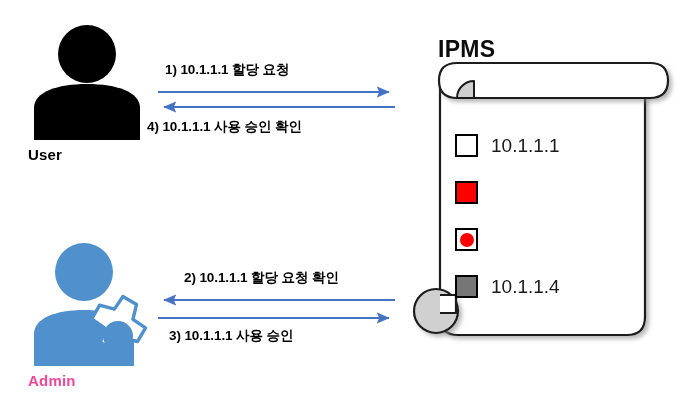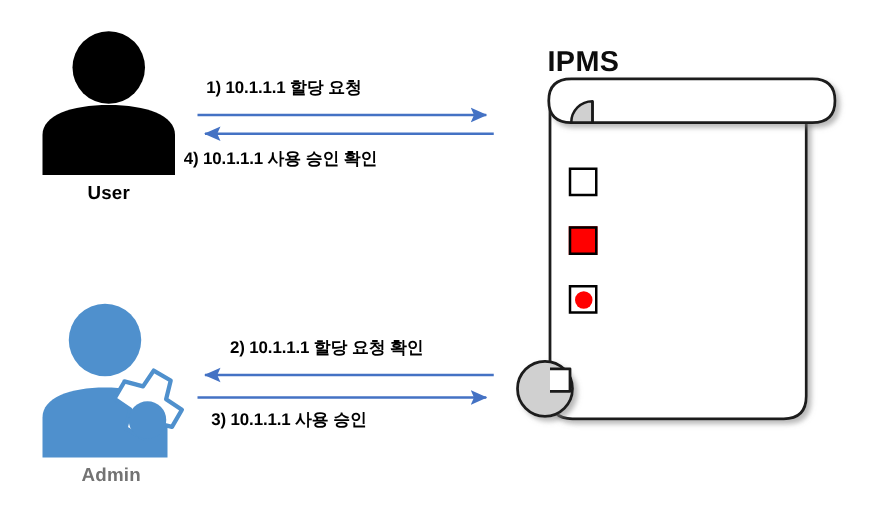--- a/index.html
+++ b/index.html
@@ -18,28 +18,27 @@
     position: absolute;
     left: 0; top: 0;
     width: 695px;
     height: 409px;
   }
   .abs { position: absolute; }
 
   
   .actor-label {
     position: absolute;
-    text-align: center;
     font-weight: bold;
     font-size: 15px;
     letter-spacing: 0.2px;
     white-space: nowrap;
   }
   .actor-label.user  { color: #000000; }
-  .actor-label.admin { color: #737373; }
+  .actor-label.admin { color: #ec4899; }
 
   
   .arrow-label {
     position: absolute;
     font-size: 13.5px;
     font-weight: bold;
     color: #000000;
     white-space: nowrap;
     letter-spacing: -0.1px;
   }
@@ -153,28 +152,33 @@
     <path d="M76,26 L76,43" stroke="#1a1a1a" stroke-width="2"></path>
 
     <path d="M38,234 A22,22 0 1 0 38,278 A22,22 0 0 0 38,234 Z" fill="#D0D0D0" stroke="#1a1a1a" stroke-width="2.2" filter="url(#sh)"></path>
     <path d="M42,240 L58,240 L58,258 L42,258" fill="#FFFFFF" stroke="#1a1a1a" stroke-width="2.2" stroke-linejoin="round"></path>
   </svg>
 
   <div class="ip-list">
 
     <div class="ip-row">
       <span class="ip-swatch" style="background:#FFFFFF;"></span>
+      <span class="ip-text">10.1.1.1</span>
     </div>
 
     <div class="ip-row">
       <span class="ip-swatch" style="background:#FF0000;"></span>
     </div>
 
     <div class="ip-row">
       <span class="ip-swatch" style="background:#FFFFFF;">
         <span class="dot" style="background:#FF0000;"></span>
       </span>
     </div>
 
+    <div class="ip-row">
+      <span class="ip-swatch" style="background:#767676;"></span>
+      <span class="ip-text">10.1.1.4</span>
+    </div>
 
   </div>
 
 </div>
 
 </body></html>

